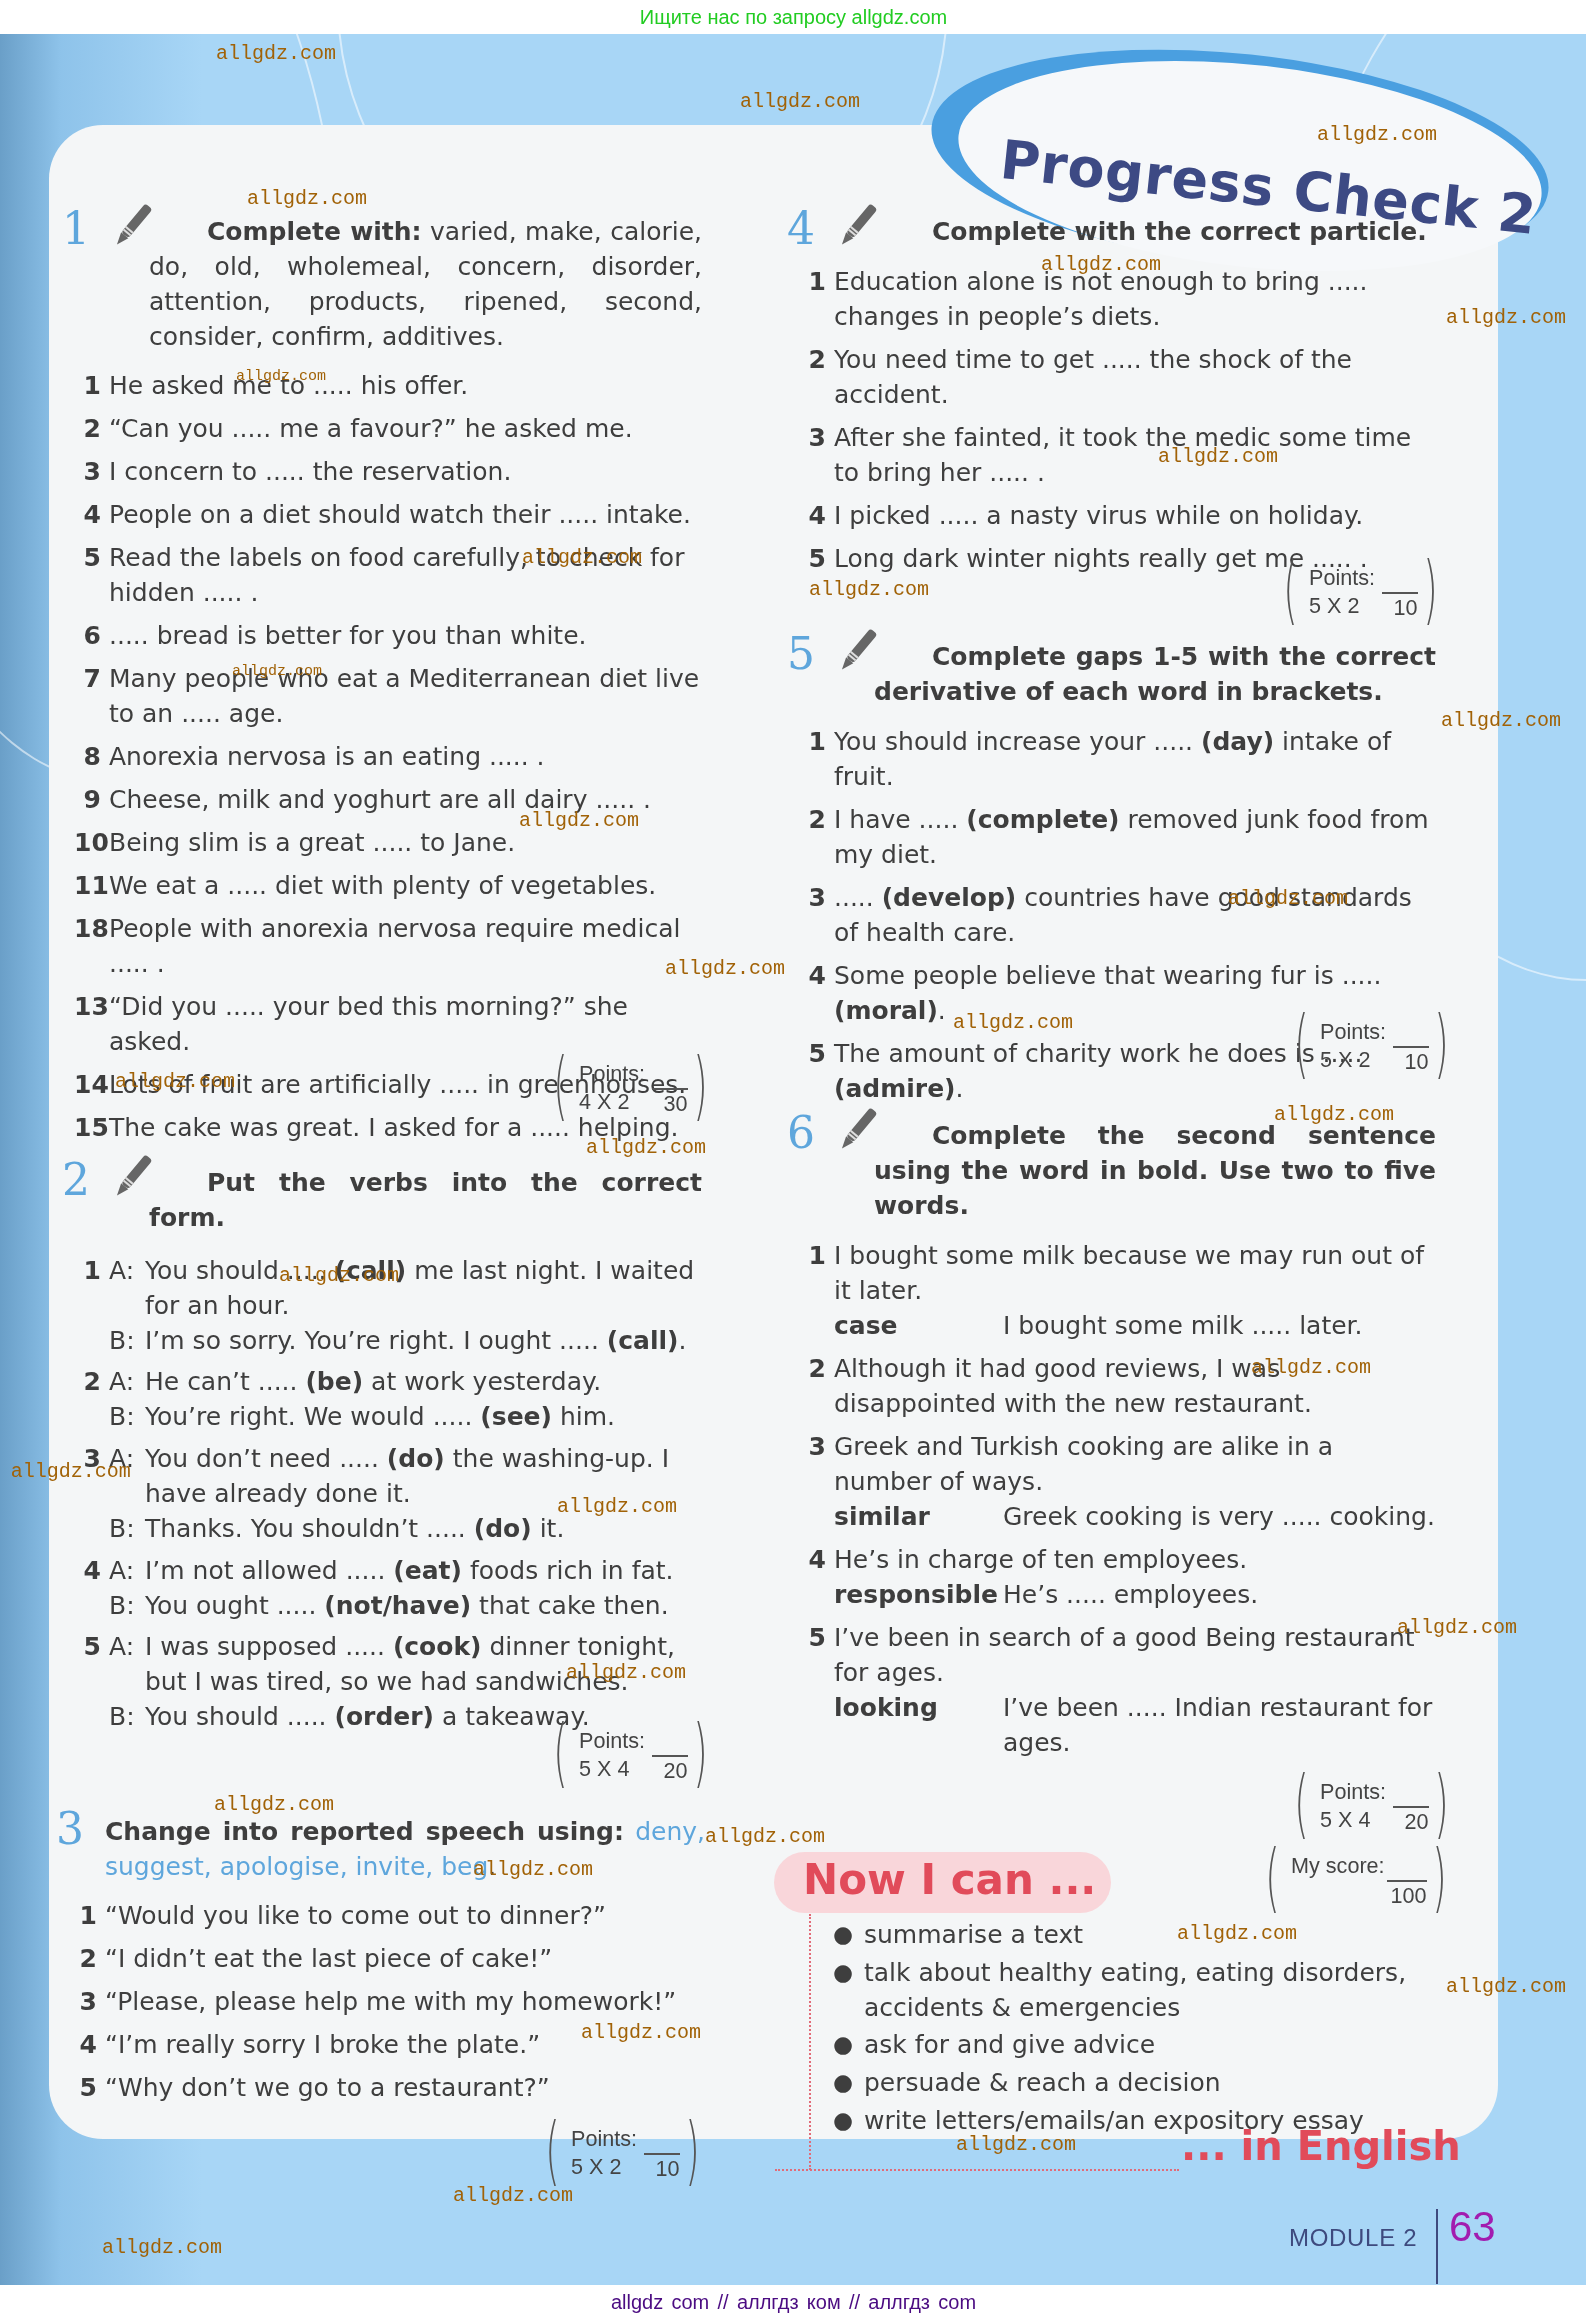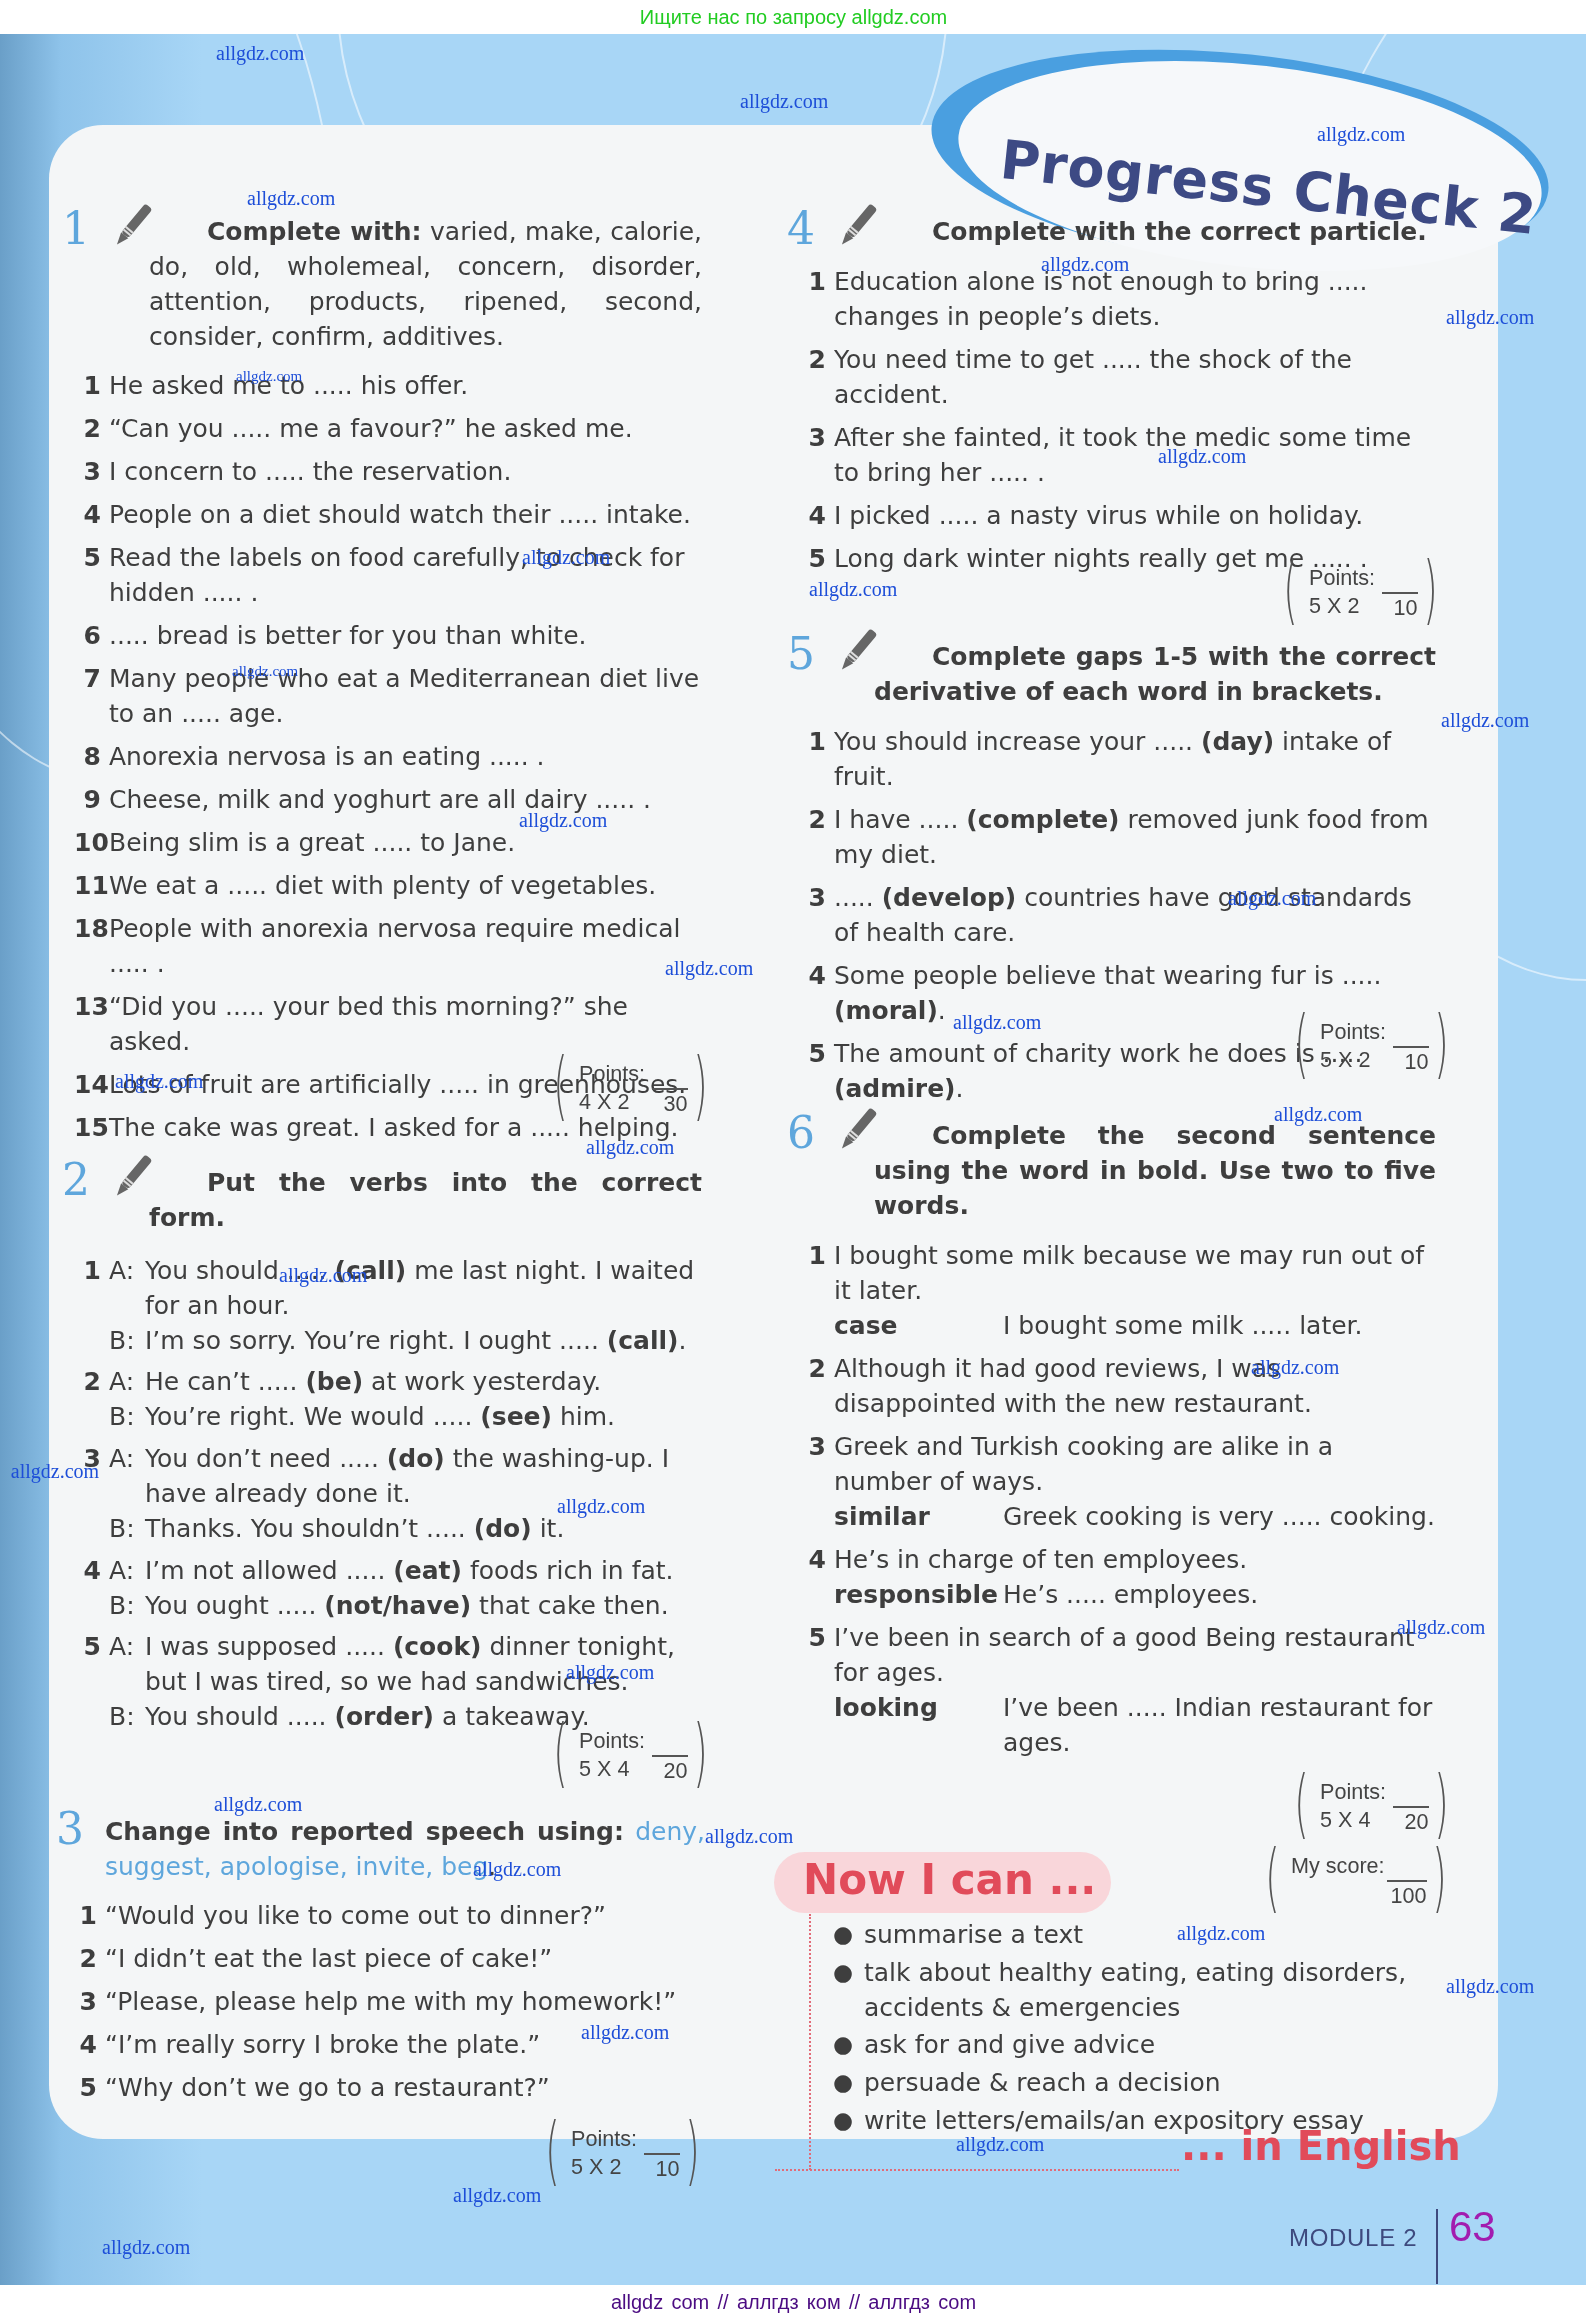--- a/index.html
+++ b/index.html
@@ -89,21 +89,21 @@
   .nowican-list { position: absolute; left: 833px; top: 1917px; width: 607px; font-size: 25px; line-height: 35px; color: #3e3e3e; font-family: "DejaVu Sans", sans-serif; margin:0; padding:0; list-style:none; }
   .nowican-list li { position: relative; padding-left: 31px; margin-bottom: 2.7px; }
   .nowican-list li .bullet { position: absolute; left: 0; top: 0; font-size: 23px; }
   .in-english {
     position: absolute; left: 1181px; top: 2123px; font-size: 40px; font-weight: bold; color: #e14b5a;
     font-family: "DejaVu Sans", sans-serif;
   }
   .footer-module { position: absolute; left: 1289px; top: 2224px; font-size: 24px; color: #3e4a7e; letter-spacing: 0.7px; }
   .footer-divider { position: absolute; left: 1436px; top: 2209px; height: 75px; border-left: 2px solid #3e4a7e; }
   .footer-page { position: absolute; left: 1449px; top: 2203px; font-size: 42px; color: #a21caf; }
-  .wm { position: absolute; font-size: 20px; color: #1d4ed8; font-family: Liberation Serif, serif; white-space: nowrap; }
+  .wm { position: absolute; font-size: 20px; color: #a16207; font-family: Liberation Mono, monospace; white-space: nowrap; }
   .wm.small { font-size: 15px; }
 </style>
 </head>
 <body>
 
 <div class="top-banner">Ищите нас по запросу allgdz.com</div>
 
 <div class="page">
   <div class="deco-line" style="left:-135px;top:-202px;width:472px;height:944px;"></div>
   <div class="deco-line" style="left:337px;top:-337px;width:607px;height:607px;"></div>

